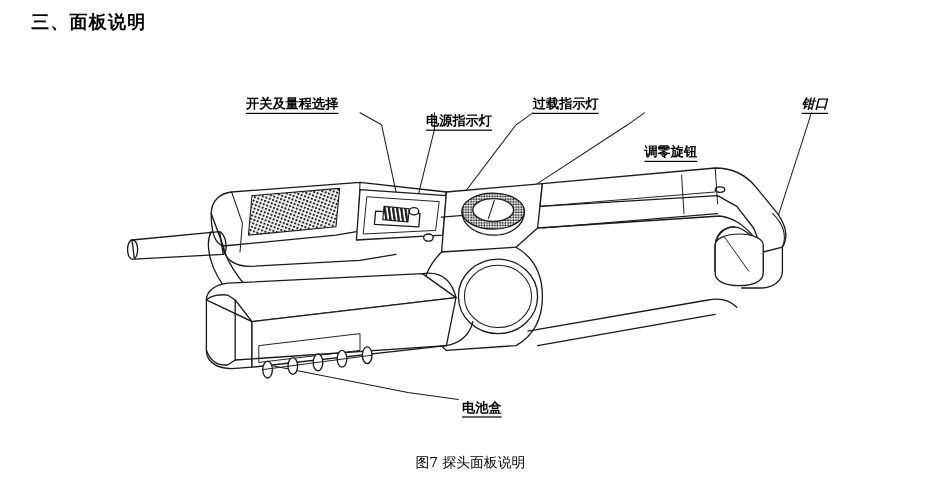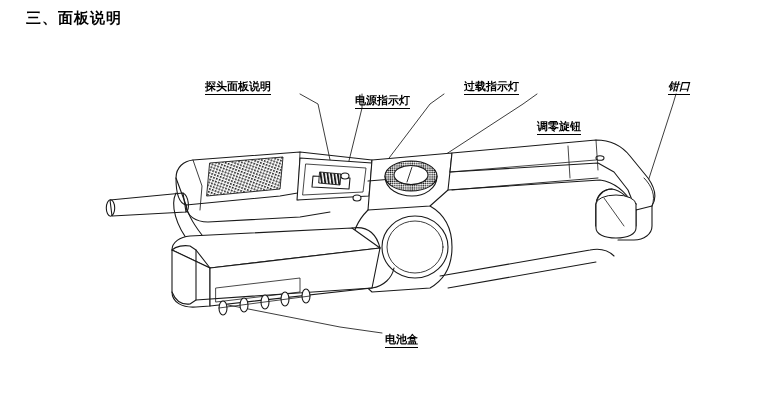--- a/index.html
+++ b/index.html
@@ -208,26 +208,27 @@
         <ellipse cx="244" cy="305" rx="4" ry="7" fill="#ffffff"></ellipse>
         <ellipse cx="265" cy="302" rx="4" ry="7" fill="#ffffff"></ellipse>
         <ellipse cx="285" cy="299" rx="4" ry="7" fill="#ffffff"></ellipse>
         <ellipse cx="306" cy="296" rx="4" ry="7" fill="#ffffff"></ellipse>
         <path d="M219 308 L310 296" stroke-width="0.8"></path>
       </g>
 
     </g>
   </svg>
 
-  <div class="callout-label" style="left:205px; top:80px;">探头面板说明</div>
+  <div class="callout-label" style="left:205px; top:80px;">开关及量程选择</div>
 
   <div class="callout-label" style="left:355px; top:94px;">电源指示灯</div>
 
-  <div class="callout-label" style="left:464px; top:80px;">过载指示灯</div>
+  <div class="callout-label" style="left:444px; top:80px;">过载指示灯</div>
 
   <div class="callout-label" style="left:537px; top:80px;margin-top:40px;">调零旋钮</div>
 
   <div class="callout-label" style="left:668px; top:80px;font-style:italic;">钳口</div>
 
   <div class="callout-label" style="left:385px; top:333px;">电池盒</div>
 
+  <div class="figure-caption">图7 探头面板说明</div>
 
 </div>
 
 </body></html>

